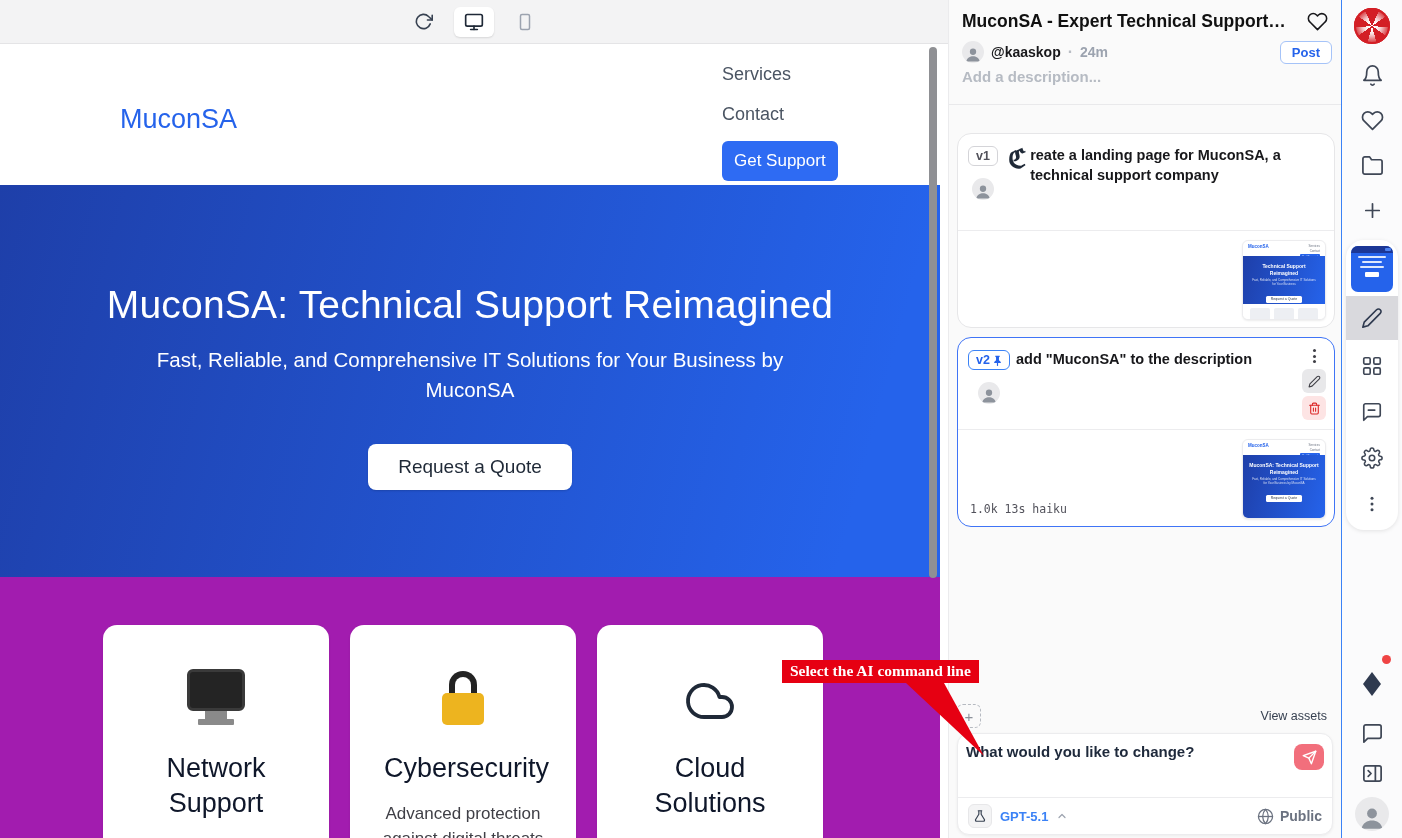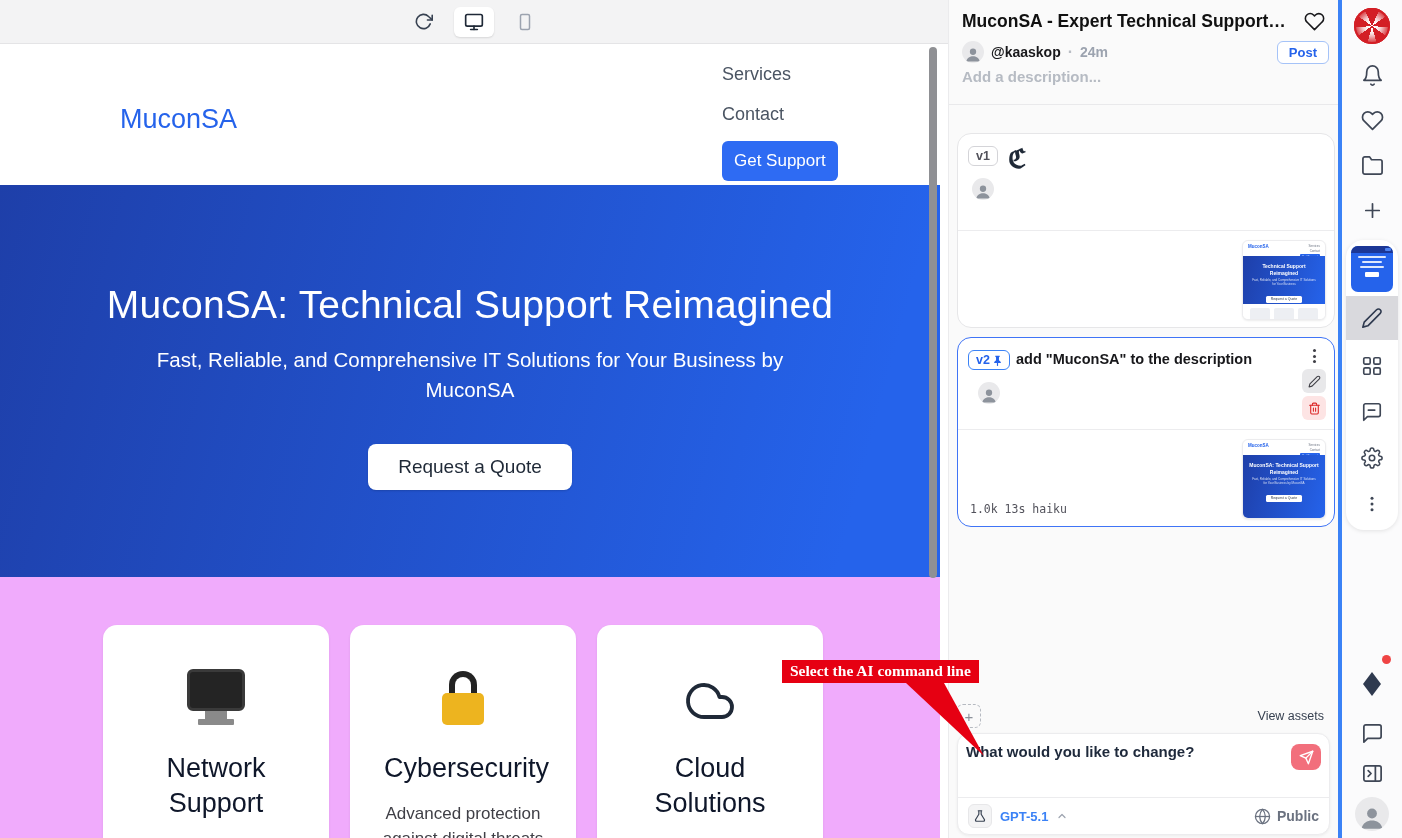--- a/index.html
+++ b/index.html
@@ -21,40 +21,40 @@
   .nav-col { position:absolute; left:722px; top:17px; display:flex; flex-direction:column; gap:13px; align-items:flex-start; }
   .nav-link { font-size:18px; color:#4b5563; cursor:pointer; line-height:1.5; }
   .nav-cta { background:#2e6bf3; color:#fff; font-size:17px; padding:10px 12px; border-radius:6px; cursor:pointer; }
   .hero { position:absolute; left:0; top:141px; width:940px; height:392px;
     background:linear-gradient(105deg,#1e3fa9 0%, #2563eb 90%);
     display:flex; flex-direction:column; align-items:center; text-align:center; color:#fff; }
   .hero h1 { margin-top:98px; font-size:39px; font-weight:500; letter-spacing:.2px; }
   .hero .sub { margin-top:18px; font-size:20.5px; line-height:1.45; width:640px; font-weight:400; }
   .hero-btn { margin-top:40px; background:#fff; color:#1f2937; font-size:19px; padding:12px 30px;
     border-radius:8px; cursor:pointer; box-shadow:0 1px 2px rgba(0,0,0,.15); }
-  .services { position:absolute; left:0; top:533px; width:940px; height:261px; background:#f0abfc; }
+  .services { position:absolute; left:0; top:533px; width:940px; height:261px; background:#a21caf; }
   .cards { position:absolute; left:103px; top:48px; display:flex; gap:21px; }
   .svc-card { width:226px; height:400px; background:#fff; border-radius:14px;
     box-shadow:0 1px 3px rgba(0,0,0,.07); text-align:center; padding-top:38px; }
   .svc-icon { height:62px; display:flex; align-items:flex-end; justify-content:center; }
   .svc-title { margin-top:26px; font-size:27px; font-weight:500; color:#0f172a; line-height:1.3; padding:0 34px; }
   .svc-desc { margin-top:16px; font-size:17px; color:#3f3f46; line-height:1.45; padding:0 22px; }
   .icon-monitor .scr { width:58px; height:42px; background:#242424; border:3px solid #3a3a3a; border-radius:6px; }
   .icon-monitor .std { width:22px; height:8px; background:#8a8a8a; margin:0 auto; }
   .icon-monitor .base{ width:36px; height:6px; background:#8a8a8a; margin:0 auto; border-radius:1px;}
   .icon-lock .shk { width:28px; height:26px; border:6px solid #232323; border-bottom:none;
     border-radius:14px 14px 0 0; margin:0 auto -4px; }
   .icon-lock .bod { width:42px; height:32px; background:#edb41f; border-radius:5px; margin:0 auto; }
 
   .page-scrollbar { position:absolute; left:929px; top:47px; width:8px; height:531px;
     background:#8f9094; border-radius:4px; cursor:pointer; }
 
   
   .chat { position:absolute; left:948px; top:0; width:394px; height:838px; background:#fafafa;
-    border-left:1px solid #ebebed; border-right:4px solid #3b82f6; }
+    border-left:1px solid #ebebed; border-right:1px solid #3b82f6; }
   .chat-title { position:absolute; left:13px; top:11px; width:330px; font-size:17.5px; font-weight:700;
     color:#111; white-space:nowrap; overflow:hidden; }
   .heart-btn { position:absolute; right:13px; top:11px; cursor:pointer; }
   .author-row { position:absolute; left:13px; top:41px; display:flex; align-items:center; gap:7px; }
   .avatar { border-radius:50%; background:#e9e9eb; overflow:hidden; display:flex; align-items:flex-end; justify-content:center; }
   .av22 { width:22px; height:22px; } .av34 { width:34px; height:34px; }
   .handle { font-size:14px; font-weight:700; color:#18181b; }
   .dot-sep { color:#b9bdc4; font-weight:700; } .time { font-size:14px; font-weight:600; color:#9ca3af; }
   .post-btn { position:absolute; right:9px; top:41px; font-size:13px; font-weight:700; color:#2563eb;
     border:1px solid #a5c3f8; background:#fff; border-radius:6px; padding:3px 11px; cursor:pointer; }
@@ -240,21 +240,21 @@
     <div class="vmsg" style="height:97px;">
       <div class="badge-col">
         <span class="vbadge">v1</span>
         <span class="avatar av22">
           <svg width="18" height="18" viewBox="0 0 24 24" fill="#8d939c">
               <circle cx="12" cy="9" r="4.2"></circle>
               <path d="M3 22c1-5 5-7 9-7s8 2 9 7z"></path>
             </svg>
         </span>
       </div>
-      <div class="prompt"><span class="dropcap">ℭ</span></div>
+      <div class="prompt"><span class="dropcap">ℭ</span><span>reate a landing page for MuconSA, a technical support company</span></div>
     </div>
     <div class="vres" style="height:96px;">
       <div class="mini-page">
         <div class="mini-nav">
             <span class="mini-brand">MuconSA</span>
           <span class="mini-links">
               <span>Services</span>
               <span>Contact</span>
               <span class="mini-cta">Get Support</span>
             </span>

